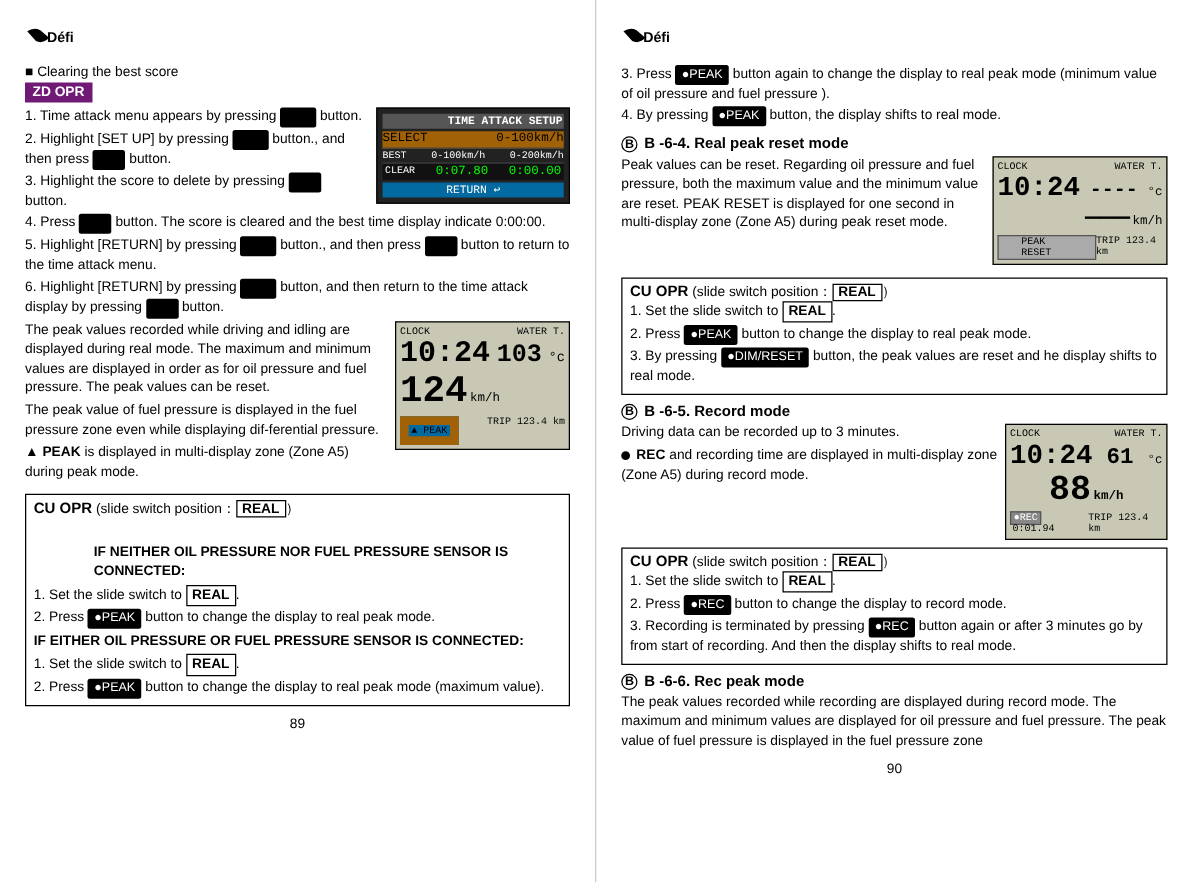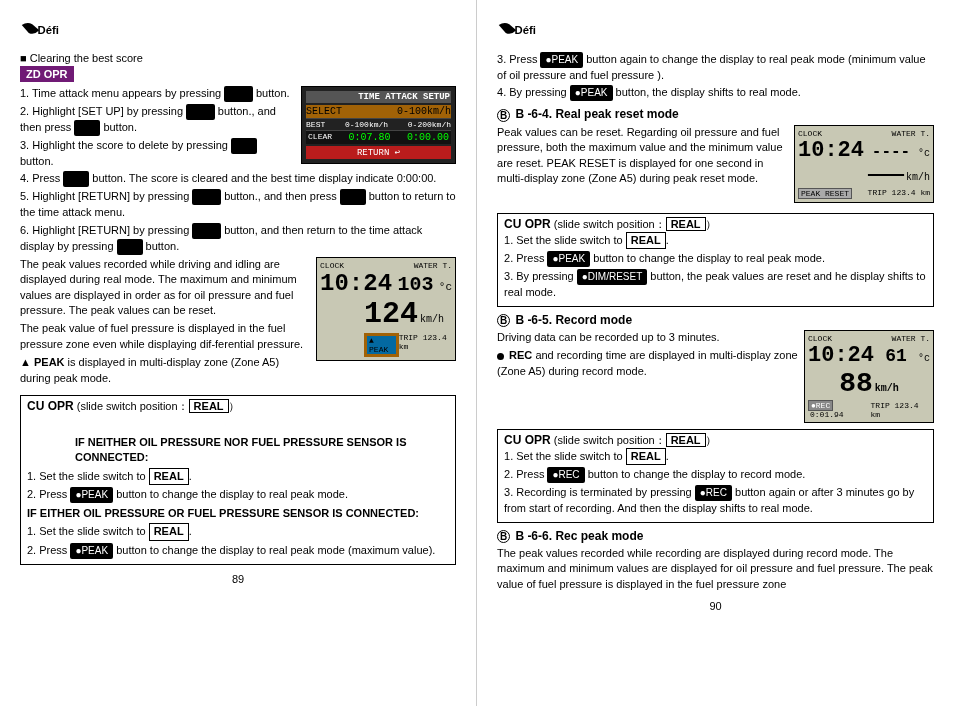--- a/index.html
+++ b/index.html
@@ -144,21 +144,21 @@
       justify-content: space-between;
       font-size: 10px;
       padding: 1px 0;
       border-bottom: 1px solid #444;
     }
     .ta-row-highlight {
       background: #a16207;
       color: #000;
     }
     .ta-return {
-      background: #b91c1c;
+      background: #0369a1;
       text-align: center;
       font-size: 9px;
       margin-top: 2px;
       padding: 1px;
     }
     .opr-slide {
       font-size: 11px;
     }
     .peak-lcd {
       border: 1.5px solid #000;
@@ -175,25 +175,24 @@
       justify-content: space-between;
       font-size: 8px;
     }
     .p-bottom-row {
       display: flex;
       justify-content: space-between;
       font-size: 8px;
       margin-top: 2px;
     }
     .p-bottom-left {
-      border: 3px solid #a16207;
+      border: 7px solid #a16207;
       padding: 0 2px;
       background: #0369a1;
       font-size: 8px;
-      margin-left: 44px;
     }
     .rec-lcd {
       border: 1.5px solid #000;
       background: #c8c8b4;
       width: 130px;
       padding: 3px;
       float: right;
       margin-left: 6px;
       font-family: 'Courier New', monospace;
     }
@@ -278,21 +277,21 @@
     <div class="peak-lcd">
       <div class="p-top-row">
         <span>CLOCK</span>
         <span>WATER T.</span>
       </div>
       <div style="display:flex; justify-content:space-between; align-items:baseline;">
         <span style="font-size:24px; font-weight:bold;">10:24</span>
         <span style="font-size:20px; font-weight:bold;">103</span>
           <span style="font-size:11px;">°c</span>
       </div>
-      <div style="display:flex; align-items:baseline; justify-content:flex-start;margin-left:44px;">
+      <div style="display:flex; align-items:baseline; justify-content:flex-start;">
         <span style="font-size:30px; font-weight:bold;">124</span>
         <span style="font-size:10px; margin-left:2px;">km/h</span>
       </div>
       <div class="p-bottom-row">
         <span class="p-bottom-left">▲ PEAK</span>
         <span>
           <span>TRIP</span>
           <span>123.4 km</span>
         </span>
       </div>
@@ -345,21 +344,21 @@
       <div style="display:flex; justify-content:space-between; align-items:baseline;">
         <span style="font-size:22px; font-weight:bold;">10:24</span>
         <span style="font-size:16px; font-weight:bold;">----</span>
           <span style="font-size:10px;">°c</span>
       </div>
       <div style="display:flex; align-items:baseline; justify-content:flex-end;">
         <span style="font-size:20px; font-weight:bold;">———</span>
         <span style="font-size:10px; margin-left:2px;">km/h</span>
       </div>
       <div style="display:flex; justify-content:space-between; font-size:8px; margin-top:2px;">
-        <span style="border:1px solid #555; padding:0 2px; background:#aaa; font-size:8px;">PEAK RESET</span>
+        <span style="border:1px solid #555; padding:0 18px; background:#aaa; font-size:8px;">PEAK RESET</span>
         <span>
           <span>TRIP</span>
           <span>123.4 km</span>
         </span>
       </div>
     </div>
 
     <p>Peak values can be reset.  Regarding oil pressure and fuel pressure, both the maximum value and the minimum value are reset.  PEAK RESET is displayed for one second in multi-display zone (Zone A5) during peak reset mode.</p>
   </div>
 

